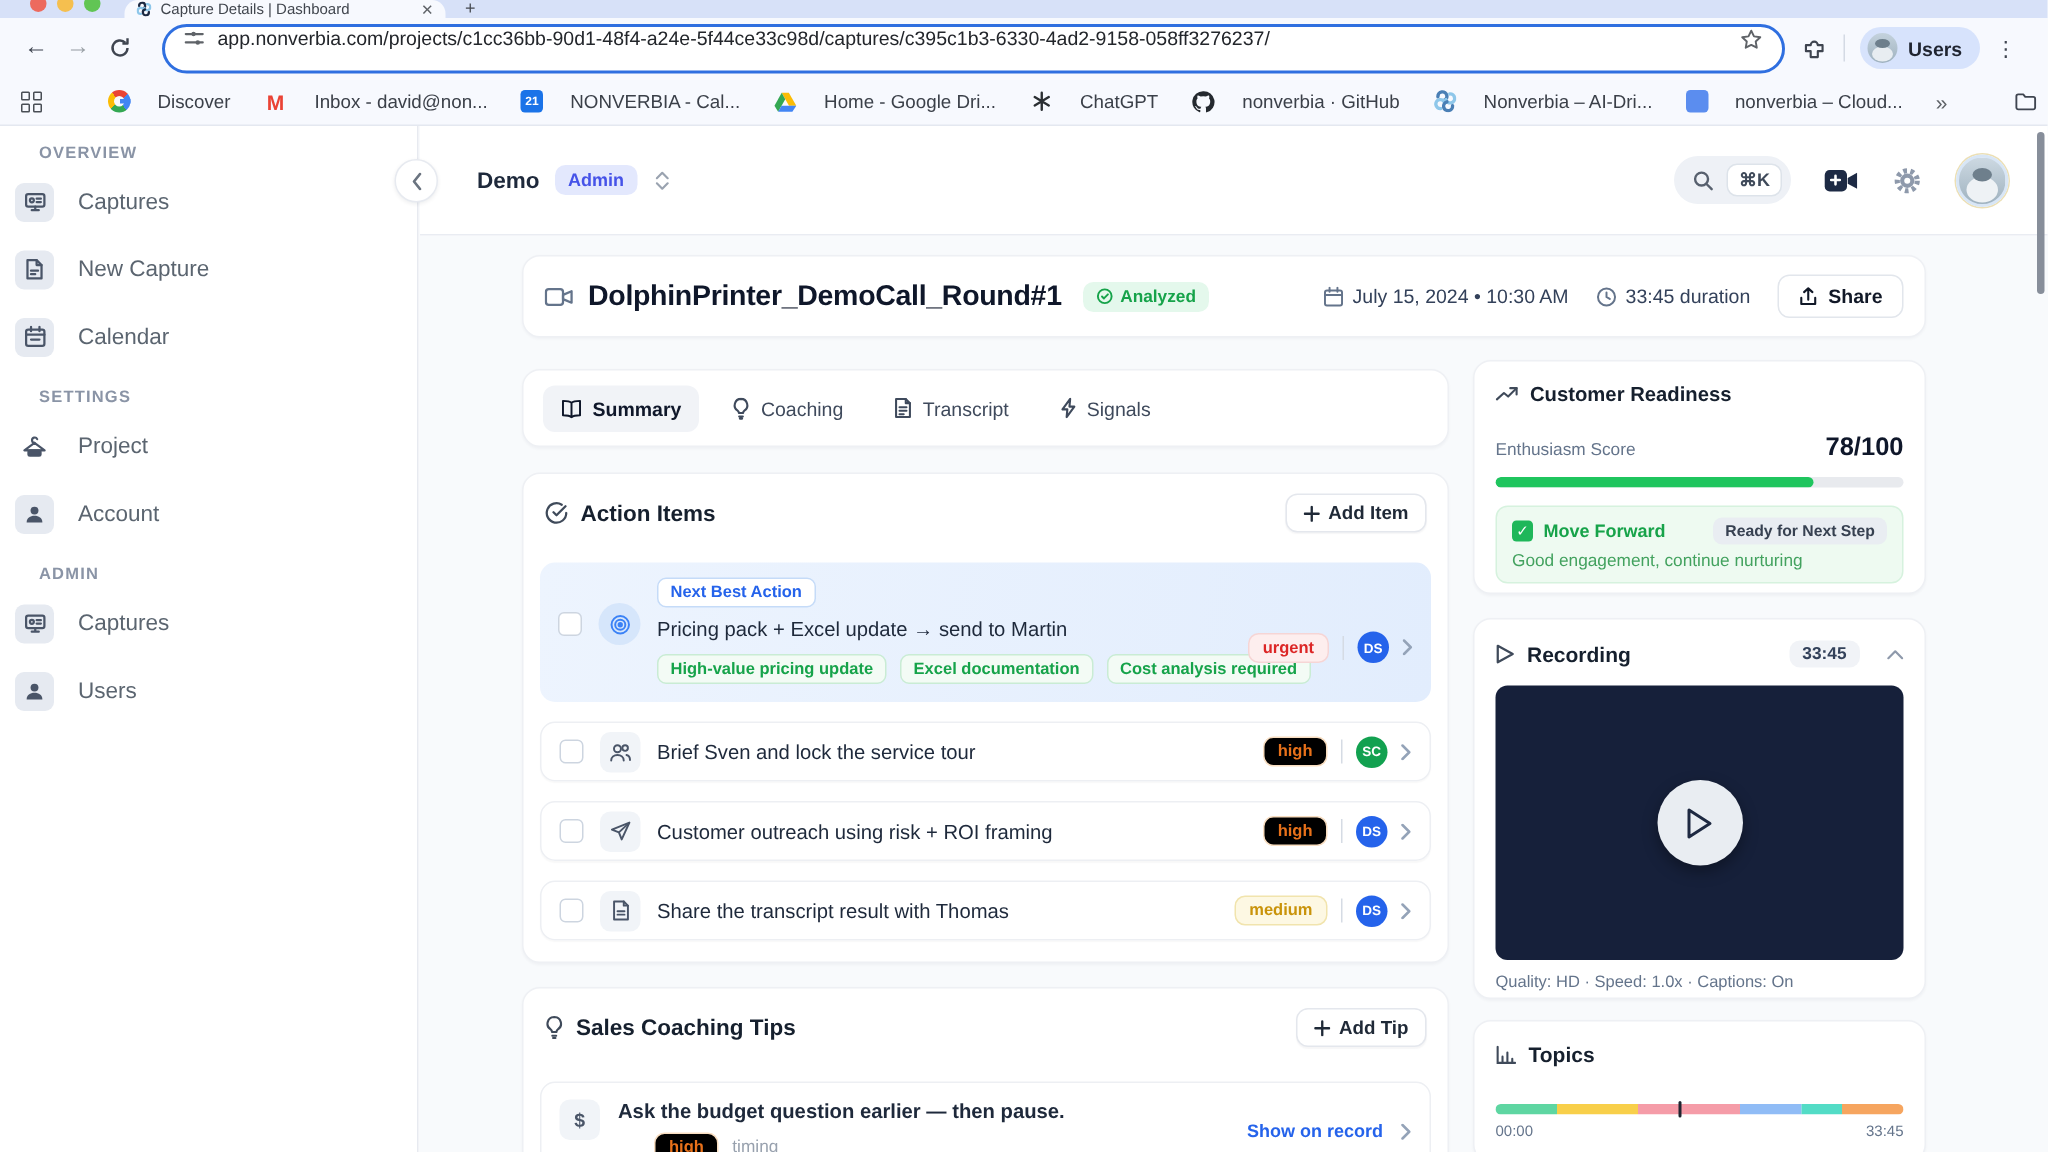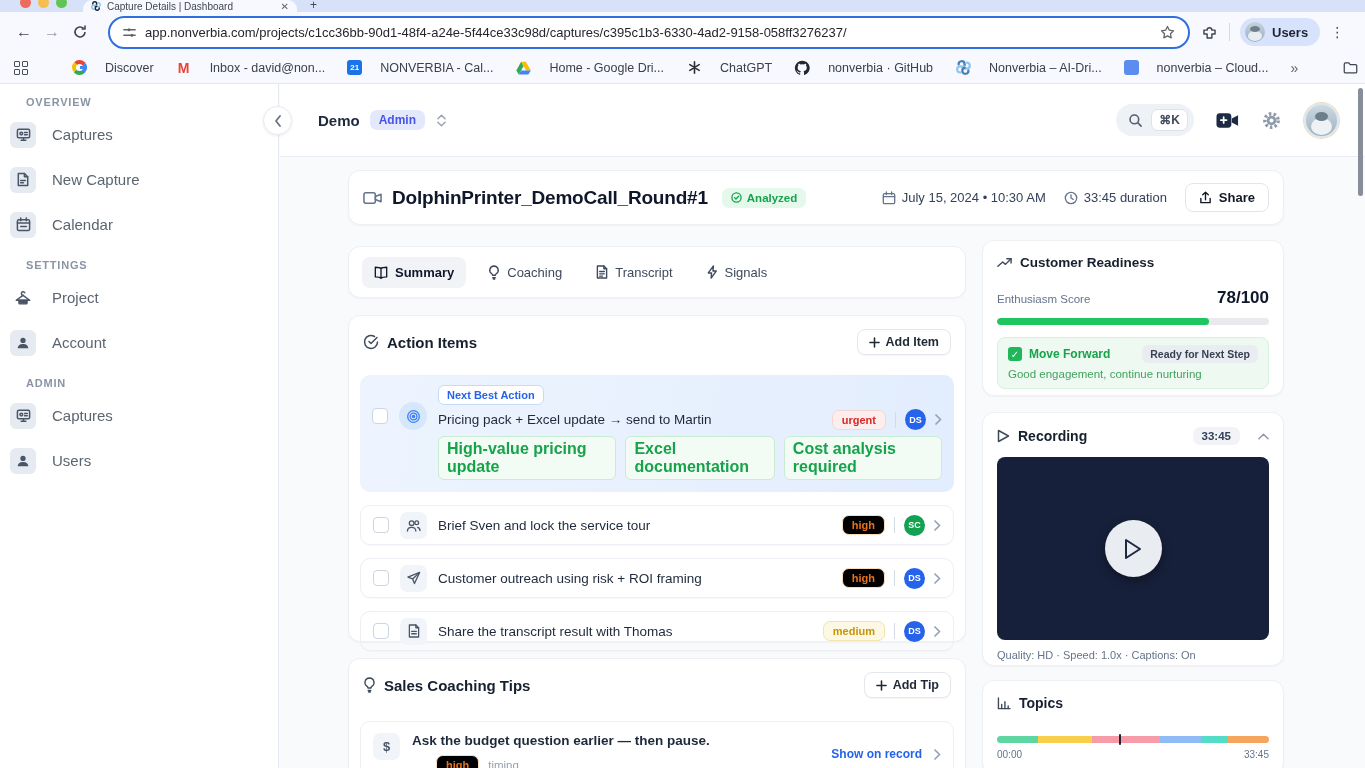--- a/index.html
+++ b/index.html
@@ -9,21 +9,21 @@
   .chrome { position:absolute; top:0; left:0; width:1365px; height:84px; background:#f7f9fe; border-bottom:1px solid #e4e8f0; z-index:5; }
   .tabstrip { position:relative; height:12px; background:#d7e1f8; }
   .tl { position:absolute; top:-3px; width:11px; height:11px; border-radius:50%; }
   .tab-active { position:absolute; left:83px; top:0; width:214px; height:12px; background:#f7f9fe; border-radius:9px 9px 0 0; display:flex; align-items:flex-start; gap:6px; padding:1px 8px; overflow:hidden; }
   .tab-title { font-size:10px; color:#41464e; white-space:nowrap; }
   .tab-close { color:#5f6368; font-size:10px; margin-left:auto; }
   .newtab-btn { position:absolute; left:310px; top:-2px; color:#45494f; font-size:12px; }
   .toolbar { position:relative; height:40px; display:flex; align-items:center; padding:0 10px; }
   .navbtn { width:28px; text-align:center; font-size:16px; color:#3f4550; }
   .navbtn.dim { color:#9aa0a6; }
-  .urlbar { display:flex; align-items:center; width:1082px; height:33px; margin-left:4px; background:#fff; border:2px solid #2f6fe0; border-radius:17px; padding:0 12px; gap:8px; }
+  .urlbar { display:flex; width:1082px; height:33px; margin-left:4px; background:#fff; border:2px solid #2f6fe0; border-radius:17px; padding:0 12px; gap:8px; }
   .url-text { flex:1; font-size:13px; color:#23262b; white-space:nowrap; overflow:hidden; }
   .chrome-right { display:flex; align-items:center; gap:10px; margin-left:10px; }
   .vbar { width:1px; height:18px; background:#d4dae4; }
   .profile-chip { display:flex; align-items:center; gap:7px; background:#d7e3fc; border-radius:15px; padding:4px 12px 4px 5px; font-size:13px; color:#1f2430; font-weight:600; }
   .mini-avatar { width:20px; height:20px; border-radius:50%; background:linear-gradient(180deg,#c4d2dd 0%,#9fb2bf 100%); position:relative; overflow:hidden; }
   .mini-avatar:after { content:""; position:absolute; left:5px; top:4px; width:10px; height:6px; border-radius:50%; background:#6e7f8c; box-shadow:0 7px 0 2px #e8edf1; }
   .kebab { color:#3f4550; font-size:14px; letter-spacing:0; }
   .bookmarks { height:31px; display:flex; align-items:center; padding:0 14px; gap:22px; font-size:12.5px; color:#3b4049; }
   .bm { display:flex; align-items:center; gap:18px; white-space:nowrap; }
   .bm-sep { width:1px; height:16px; background:#d4dae4; }
@@ -78,23 +78,23 @@
   .action-card { left:68px; top:158px; width:618px; height:327px; padding:13px 11px; }
   .card-hdr { display:flex; align-items:center; gap:8px; font-size:15px; font-weight:600; color:#16202e; padding:0 3px; }
   .btn-add { margin-left:auto; display:flex; align-items:center; gap:6px; background:#fff; border:1px solid #e4e7ed; border-radius:8px; padding:5px 11px; font-size:12.5px; font-weight:600; color:#1f2937; box-shadow:0 1px 1px rgba(16,24,40,.04); }
   .ai-hero { position:relative; margin-top:20px; border-radius:10px; background:linear-gradient(100deg,#edf4fe 0%,#e2edfd 100%); padding:10px 12px 12px 12px; display:flex; gap:11px; }
   .chk { width:16px; height:16px; border:1.5px solid #cdd5e0; border-radius:4px; background:#fff; flex:none; }
   .hero-chk { margin-top:23px; }
   .ico-circle { width:28px; height:28px; border-radius:50%; background:#d6e6fb; color:#3b82f6; display:flex; align-items:center; justify-content:center; flex:none; margin-top:17px; }
   .flag-badge { display:inline-block; background:#fff; border:1px solid #c5dbf8; color:#2563eb; font-size:11px; font-weight:700; padding:3px 8px; border-radius:6px; }
   .ai-title { font-size:13.5px; color:#1e293b; font-weight:500; margin:7px 0 9px; }
   .tag-row { display:flex; gap:9px; }
-  .tag { background:#f3fbf5; border:1px solid #c9ecd4; color:#16a34a; font-size:16px; font-weight:600; padding:3px 8px; border-radius:6px; }
+  .tag { background:#f3fbf5; border:1px solid #c9ecd4; color:#16a34a; font-size:11px; font-weight:600; padding:3px 8px; border-radius:6px; }
   .row-right { display:flex; align-items:center; gap:9px; margin-left:auto; }
-  .hero-right { position:absolute; right:12px; top:34px; }
+  .hero-right { position:absolute; right:12px; top:46px; }
   .prio { font-size:11px; font-weight:700; padding:3px 9px; border-radius:7px; }
   .urgent { color:#dc2626; background:#fdeeee; border:1px solid #f6d5d5; }
   .high   { color:#e8711a; background:#000000; border:1px solid #f8ddc0;margin-left:24px; }
   .medium { color:#c9930a; background:#fdf8e3; border:1px solid #f1e4ad; }
   .vsep { width:1px; height:16px; background:#d5dbe4; }
   .avatar { width:21px; height:21px; border-radius:50%; color:#fff; font-size:9px; font-weight:700; display:flex; align-items:center; justify-content:center; flex:none; }
   .av-blue { background:#2563eb; } .av-green { background:#12a150; }
   .chev { color:#94a3b8; }
   .ai-row { height:40px; border:1px solid #edeff3; border-radius:10px; display:flex; align-items:center; gap:11px; padding:0 12px; margin-top:13px; box-shadow:0 1px 1px rgba(16,24,40,.03); }
   .ico-sq { width:27px; height:27px; border-radius:7px; background:#f1f4f8; color:#4a5568; display:flex; align-items:center; justify-content:center; flex:none; font-weight:700; font-size:13px; }

